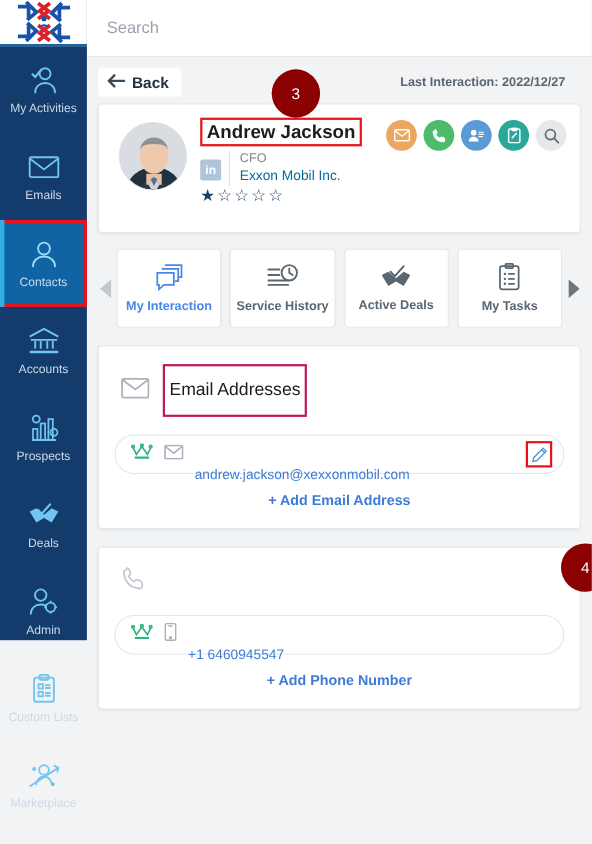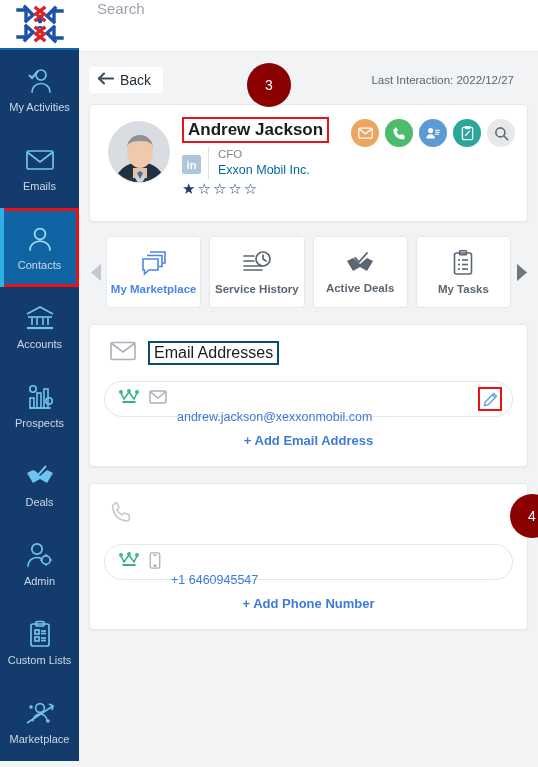--- a/index.html
+++ b/index.html
@@ -12,21 +12,21 @@
   .app {
     position: relative;
     width: 538px; height: 767px;
     display: flex;
     background: #f1f3f5;
   }
 
   
   .sidebar {
     width: 79px;
-    height: 761px;
+    height: 582px;
     background: #133b6b;
     display: flex;
     flex-direction: column;
     flex: 0 0 79px;
     position: relative;
     z-index: 5;
   }
   .logo-box {
     height: 52px;
     background: #ffffff;
@@ -64,42 +64,44 @@
     height: 767px;
     display: flex;
     flex-direction: column;
     background: #f1f3f5;
     position: relative;
   }
   .searchbar {
     height: 52px;
     background: #ffffff;
     display: flex;
+    align-items: center;
     padding: 0 0 0 18px;
     border-bottom: 1px solid #e2e5e9;
     flex: 0 0 52px;
   }
   .searchbar .search-text {
     color: #9aa3ad;
     font-size: 15px;
   }
   .content-scroll {
     flex: 1;
     overflow: hidden;
     position: relative;
     padding: 0 10px;
     background: #f1f3f5;
   }
 
   .toprow {
-    height: 52px;
+    height: 42px;
     display: flex;
     align-items: center;
     justify-content: space-between;
     padding: 4px 6px 0 0;
+    font-weight: bold;
   }
   .back-btn {
     display: inline-flex;
     align-items: center;
     gap: 6px;
     background: #ffffff;
     border-radius: 4px;
     padding: 5px 12px 5px 8px;
     font-size: 14px;
     color: #22313f;
@@ -243,22 +245,22 @@
     align-items: center;
     gap: 12px;
     padding-left: 6px;
   }
   .section-title {
     font-size: 16px;
     color: #1c1c1c;
     line-height: 20px;
   }
   .section-title.boxed {
-    border: 2px solid #0c4a6e;
-    padding: 0 4px;
+    border: 2px solid #be185d;
+    padding: 12px 4px;
     background:#fff;
     text-align:center;
   }
   .entry {
     margin-top: 16px;
     height: 36px;
     border: 1px solid #e2e6ea;
     border-radius: 18px;
     display: flex;
     align-items: center;
@@ -548,21 +550,21 @@
         <div class="tabs">
 
           <div class="tab active">
             <span>
               <svg width="28" height="26" viewBox="0 0 28 26" fill="none" stroke="#4a86e8" stroke-width="1.6">
                 <path d="M10 2h15v11h-3"></path>
                 <path d="M7 5.5h15v11h-3"></path>
                 <path d="M3 9h15v11H9l-4.5 4v-4H3z"></path>
               </svg>
             </span>
-            <span>My Marketplace</span>
+            <span>My Interaction</span>
           </div>
 
           <div class="tab">
             <span>
               <svg width="30" height="26" viewBox="0 0 30 26" fill="none" stroke="#5a6672" stroke-width="1.7" stroke-linecap="round">
                 <circle cx="21" cy="9" r="7"></circle>
                 <polyline points="21,5 21,9 24,11"></polyline>
                 <line x1="2" y1="6" x2="12" y2="6"></line>
                 <line x1="2" y1="11" x2="12" y2="11"></line>
                 <line x1="2" y1="16" x2="20" y2="16"></line>

